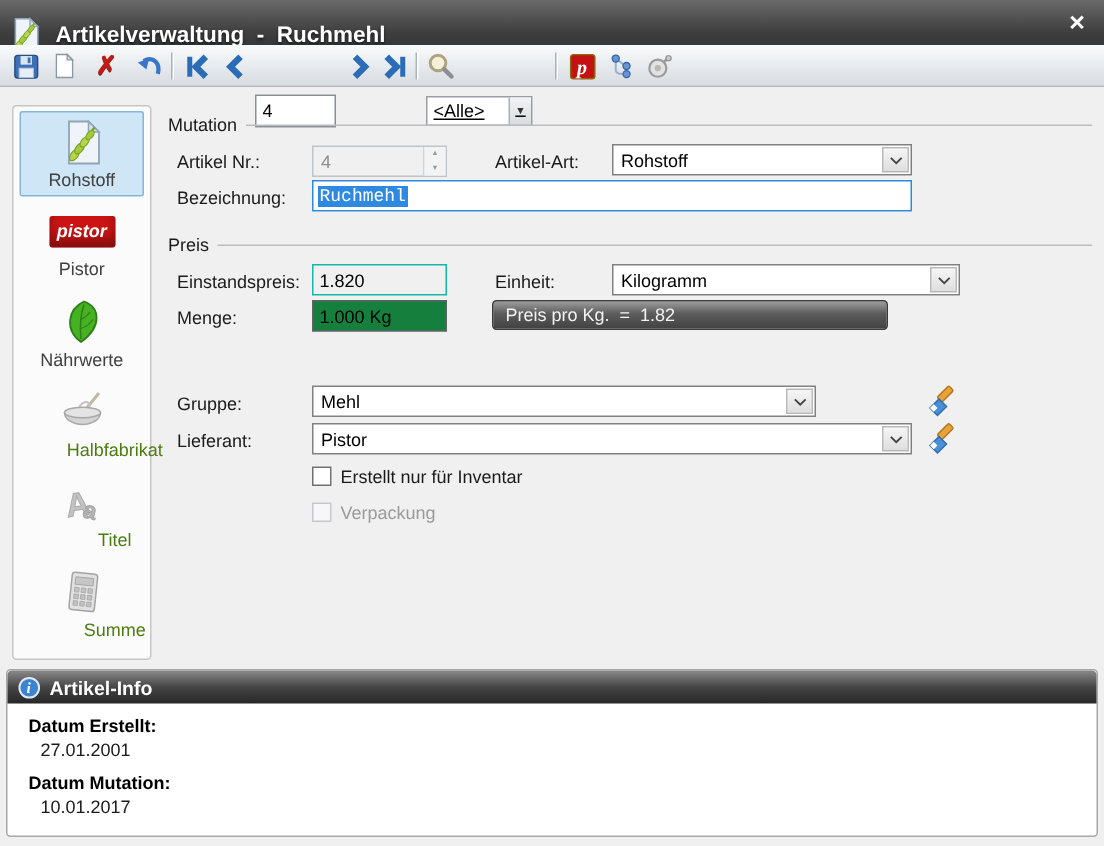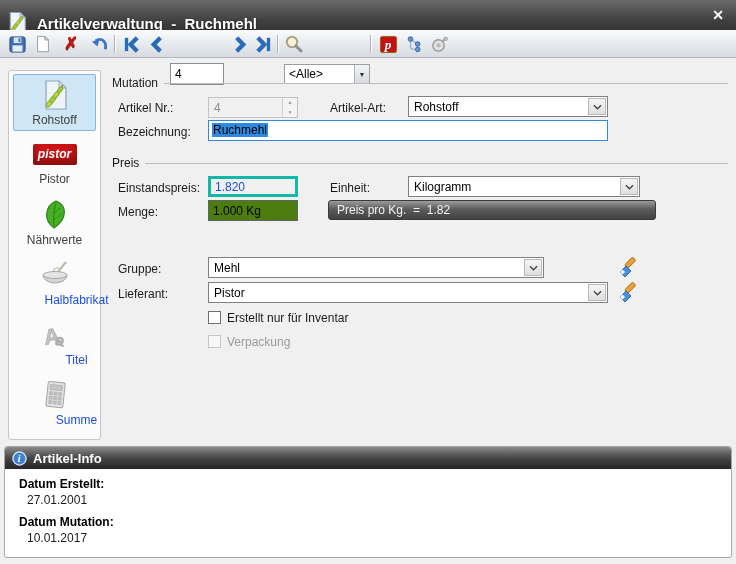--- a/index.html
+++ b/index.html
@@ -22,66 +22,66 @@
   .toolbar { position:absolute; left:0; top:30px; width:736px; height:28px;
              background:linear-gradient(180deg,#fafbfc 0%,#e4e8ec 60%,#d7dce1 100%);
              border-bottom:1px solid #b3b7bd; }
   .tbtn { position:absolute; top:3px; width:22px; height:22px; display:flex;
           align-items:center; justify-content:center; }
   .tsep { position:absolute; top:5px; width:1px; height:18px; background:#aeb2b8;
           box-shadow:1px 0 0 #ffffff; }
   .rec-input { position:absolute; left:170px; top:33px; width:54px; height:22px;
                border:1px solid #898f96; font-size:12px; padding:2px 4px;
                font-family:"Liberation Sans", sans-serif; background:#fff; }
-  .tcombo { position:absolute; left:284px; top:34px; width:86px; height:20px;
-            background:#fff; border:1px solid #9a9ea4; display:flex; align-items:center; }
+  .tcombo { position:absolute; left:284px; top:34px; width:71px; height:20px;
+            background:#fff; border:1px solid #9a9ea4; display:flex; align-items:center;text-decoration:underline; }
   .tcombo-text { flex:1; font-size:12px; padding-left:4px; }
   .tcombo-btn { width:15px; height:18px; background:linear-gradient(#f2f3f5,#d8dce0);
                 border-left:1px solid #aab0b6; font-size:7px; color:#333;
                 display:flex; align-items:center; justify-content:center; }
   .del-glyph { color:#c11b17; font-size:17px; font-weight:bold; line-height:18px;
                text-shadow:0 1px 0 #7a0f0c; }
 
   
   .sidebar { position:absolute; left:8px; top:70px; width:93px; height:370px;
              background:#fbfbfb; border:1px solid #c6c6c6; border-radius:3px; }
   .side-item { position:absolute; left:4px; width:83px; height:57px;
                display:flex; flex-direction:column; align-items:center;
                justify-content:center; border-radius:2px; }
   .side-item.selected { background:#cfe6f7; border:1px solid #85b6d9; }
   .side-icon { width:32px; height:32px; display:block; }
   .side-label { font-size:12px; color:#404040; margin-top:2px; }
-  .side-item.disabled .side-label { color:#1d4ed8;margin-left:44px; }
+  .side-item.disabled .side-label { color:#4d7c0f;margin-left:44px; }
   .pistor-logo { width:44px; height:21px; background:#cc1414; border-radius:2px;
                  color:#ffffff; font-style:italic; font-weight:bold; font-size:12px;
                  text-align:center; line-height:20px; margin-top:5px;
                  box-shadow:inset 0 -6px 8px rgba(0,0,0,.35); }
 
   
   .section { position:absolute; display:flex; align-items:center; }
   .sec-label { font-size:12px; color:#1a1a1a; margin-right:6px; }
   .sec-line { flex:1; height:1px; background:#bcbcbc; margin-top:1px; }
   .lbl { position:absolute; font-size:12px; color:#1a1a1a; }
   .lbl.dis { color:#9a9a9a; }
 
-  .txt { position:absolute; height:21px; border:1px solid #5f6368; background:#4d7c0f;
+  .txt { position:absolute; height:21px; border:1px solid #5f6368; background:#15803d;
          font-size:12px; padding:2px 4px; font-family:"Liberation Sans", sans-serif; }
-  .txt.disabled { background:#f0f0f0; border:3px solid #14b8a6; color:#1d4ed8; }
+  .txt.disabled { background:#f0f0f0; border:1px solid #14b8a6; color:#000000; }
 
   .spinner { position:absolute; height:21px; background:#f0f0f0;
              border:1px solid #bfc4c9; display:flex; }
   .spin-value { flex:1; font-size:12px; color:#8e8e8e; padding:3px 0 0 5px; }
   .spin-btns { width:15px; display:flex; flex-direction:column;
                border-left:1px solid #cfd3d8; }
   .spin-btns span { flex:1; font-size:5px; color:#9a9a9a; text-align:center;
                     line-height:9px; background:#f3f3f3; }
 
   .field-focus { position:absolute; height:21px; border:1px solid #2e8ae0;
                  background:#fff; font-size:12px; padding:2px 3px; }
-  .sel-text { background:#2e8ae0; color:#000000; padding:0 1px; }
+  .sel-text { background:#2e8ae0; color:#ffffff; padding:0 1px;font-family:Liberation Mono, monospace; }
 
   .combo { position:absolute; height:21px; border:1px solid #808080; background:#fff;
            display:flex; align-items:stretch; }
   .combo-text { flex:1; font-size:12px; padding:3px 0 0 5px; color:#000;
                 overflow:hidden; white-space:nowrap; }
   .combo-btn { width:18px; margin:1px; background:linear-gradient(#f6f6f6,#dedede);
                border:1px solid #b8b8b8; display:flex; align-items:center;
                justify-content:center; }
 
   .preis-bar { position:absolute; height:20px; border-radius:3px; border:1px solid #3a3a3a;
@@ -322,21 +322,21 @@
   <div class="combo" style="left:408px;top:176px;width:232px">
     <span class="combo-text">Kilogramm</span>
     <span class="combo-btn">
       <svg viewBox="0 0 10 6" width="9" height="6">
           <polyline points="1,1 5,5 9,1" stroke="#444" stroke-width="1.4" fill="none"></polyline>
         </svg>
     </span>
   </div>
   <span class="lbl" style="left:118px;top:205px">Menge:</span>
   <input class="txt" style="left: 208px; top: 200px; width: 90px;" value="1.000 Kg">
-  <div class="preis-bar" style="left:328px;top:200px;width:328px">Preis pro Kg.  =  1.82</div>
+  <div class="preis-bar" style="left:328px;top:200px;width:264px">Preis pro Kg.  =  1.82</div>
 
   <span class="lbl" style="left:118px;top:262px">Gruppe:</span>
   <div class="combo" style="left:208px;top:257px;width:336px">
     <span class="combo-text">Mehl</span>
     <span class="combo-btn">
       <svg viewBox="0 0 10 6" width="9" height="6">
           <polyline points="1,1 5,5 9,1" stroke="#444" stroke-width="1.4" fill="none"></polyline>
         </svg>
     </span>
   </div>

